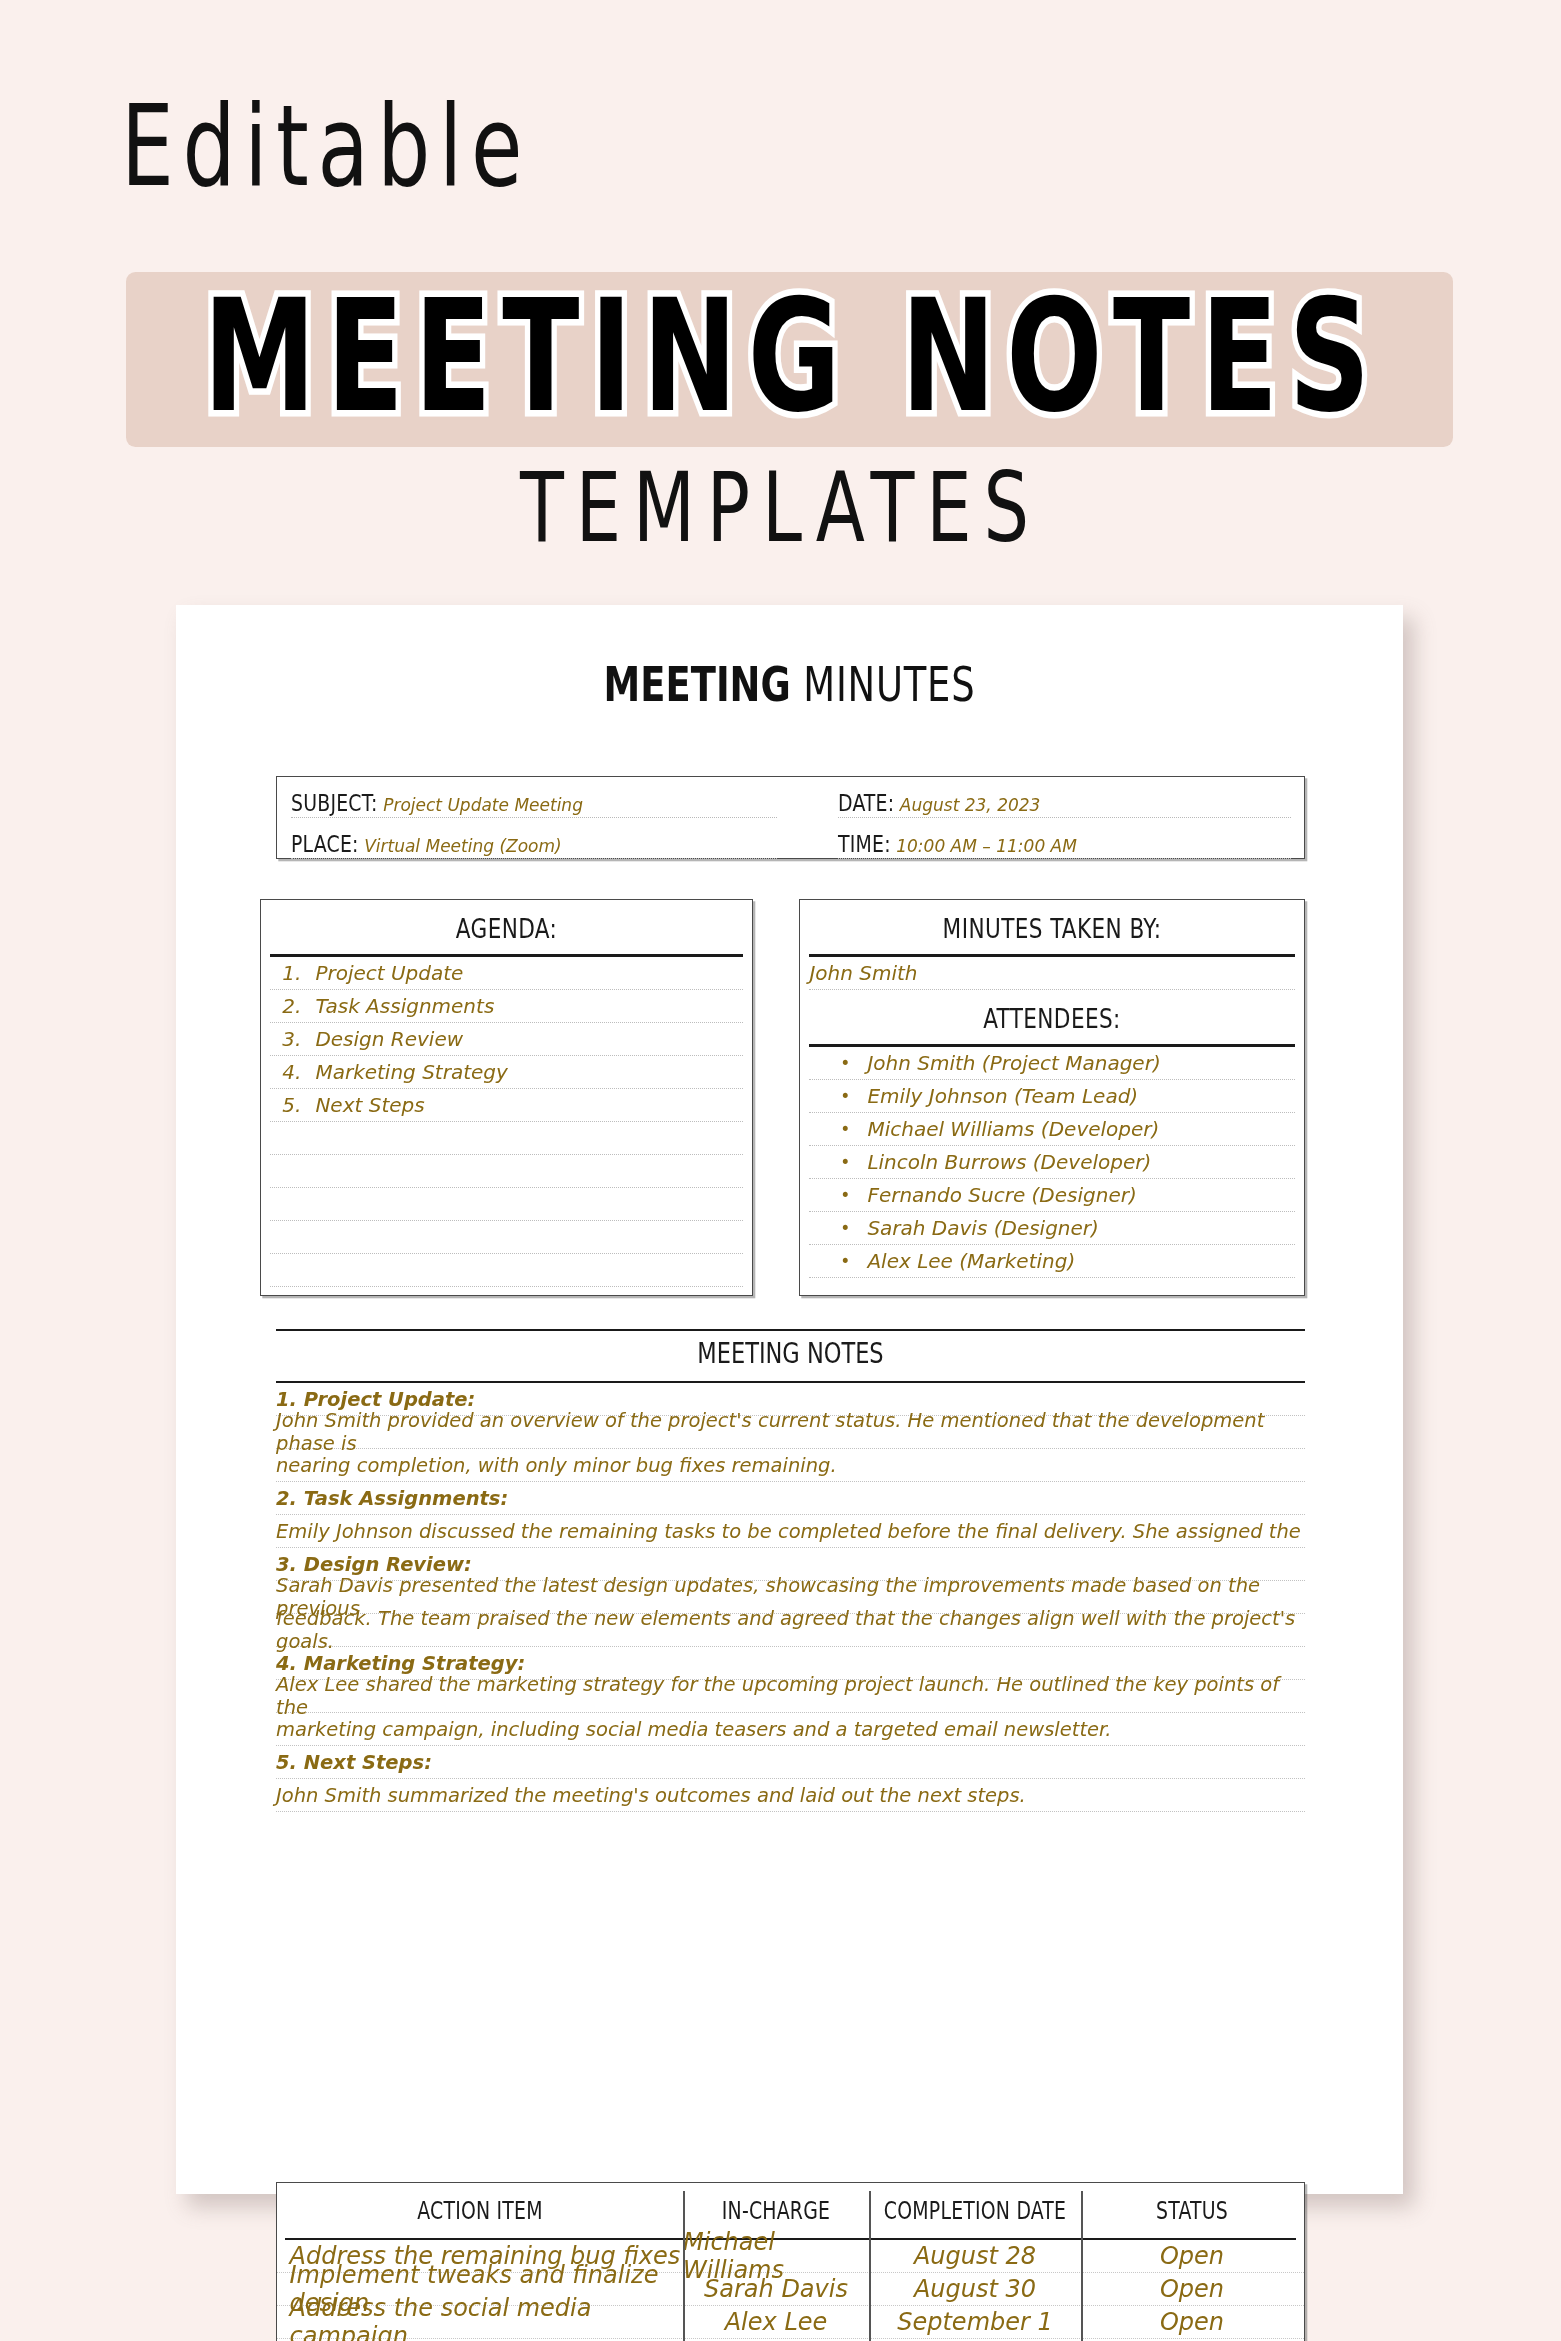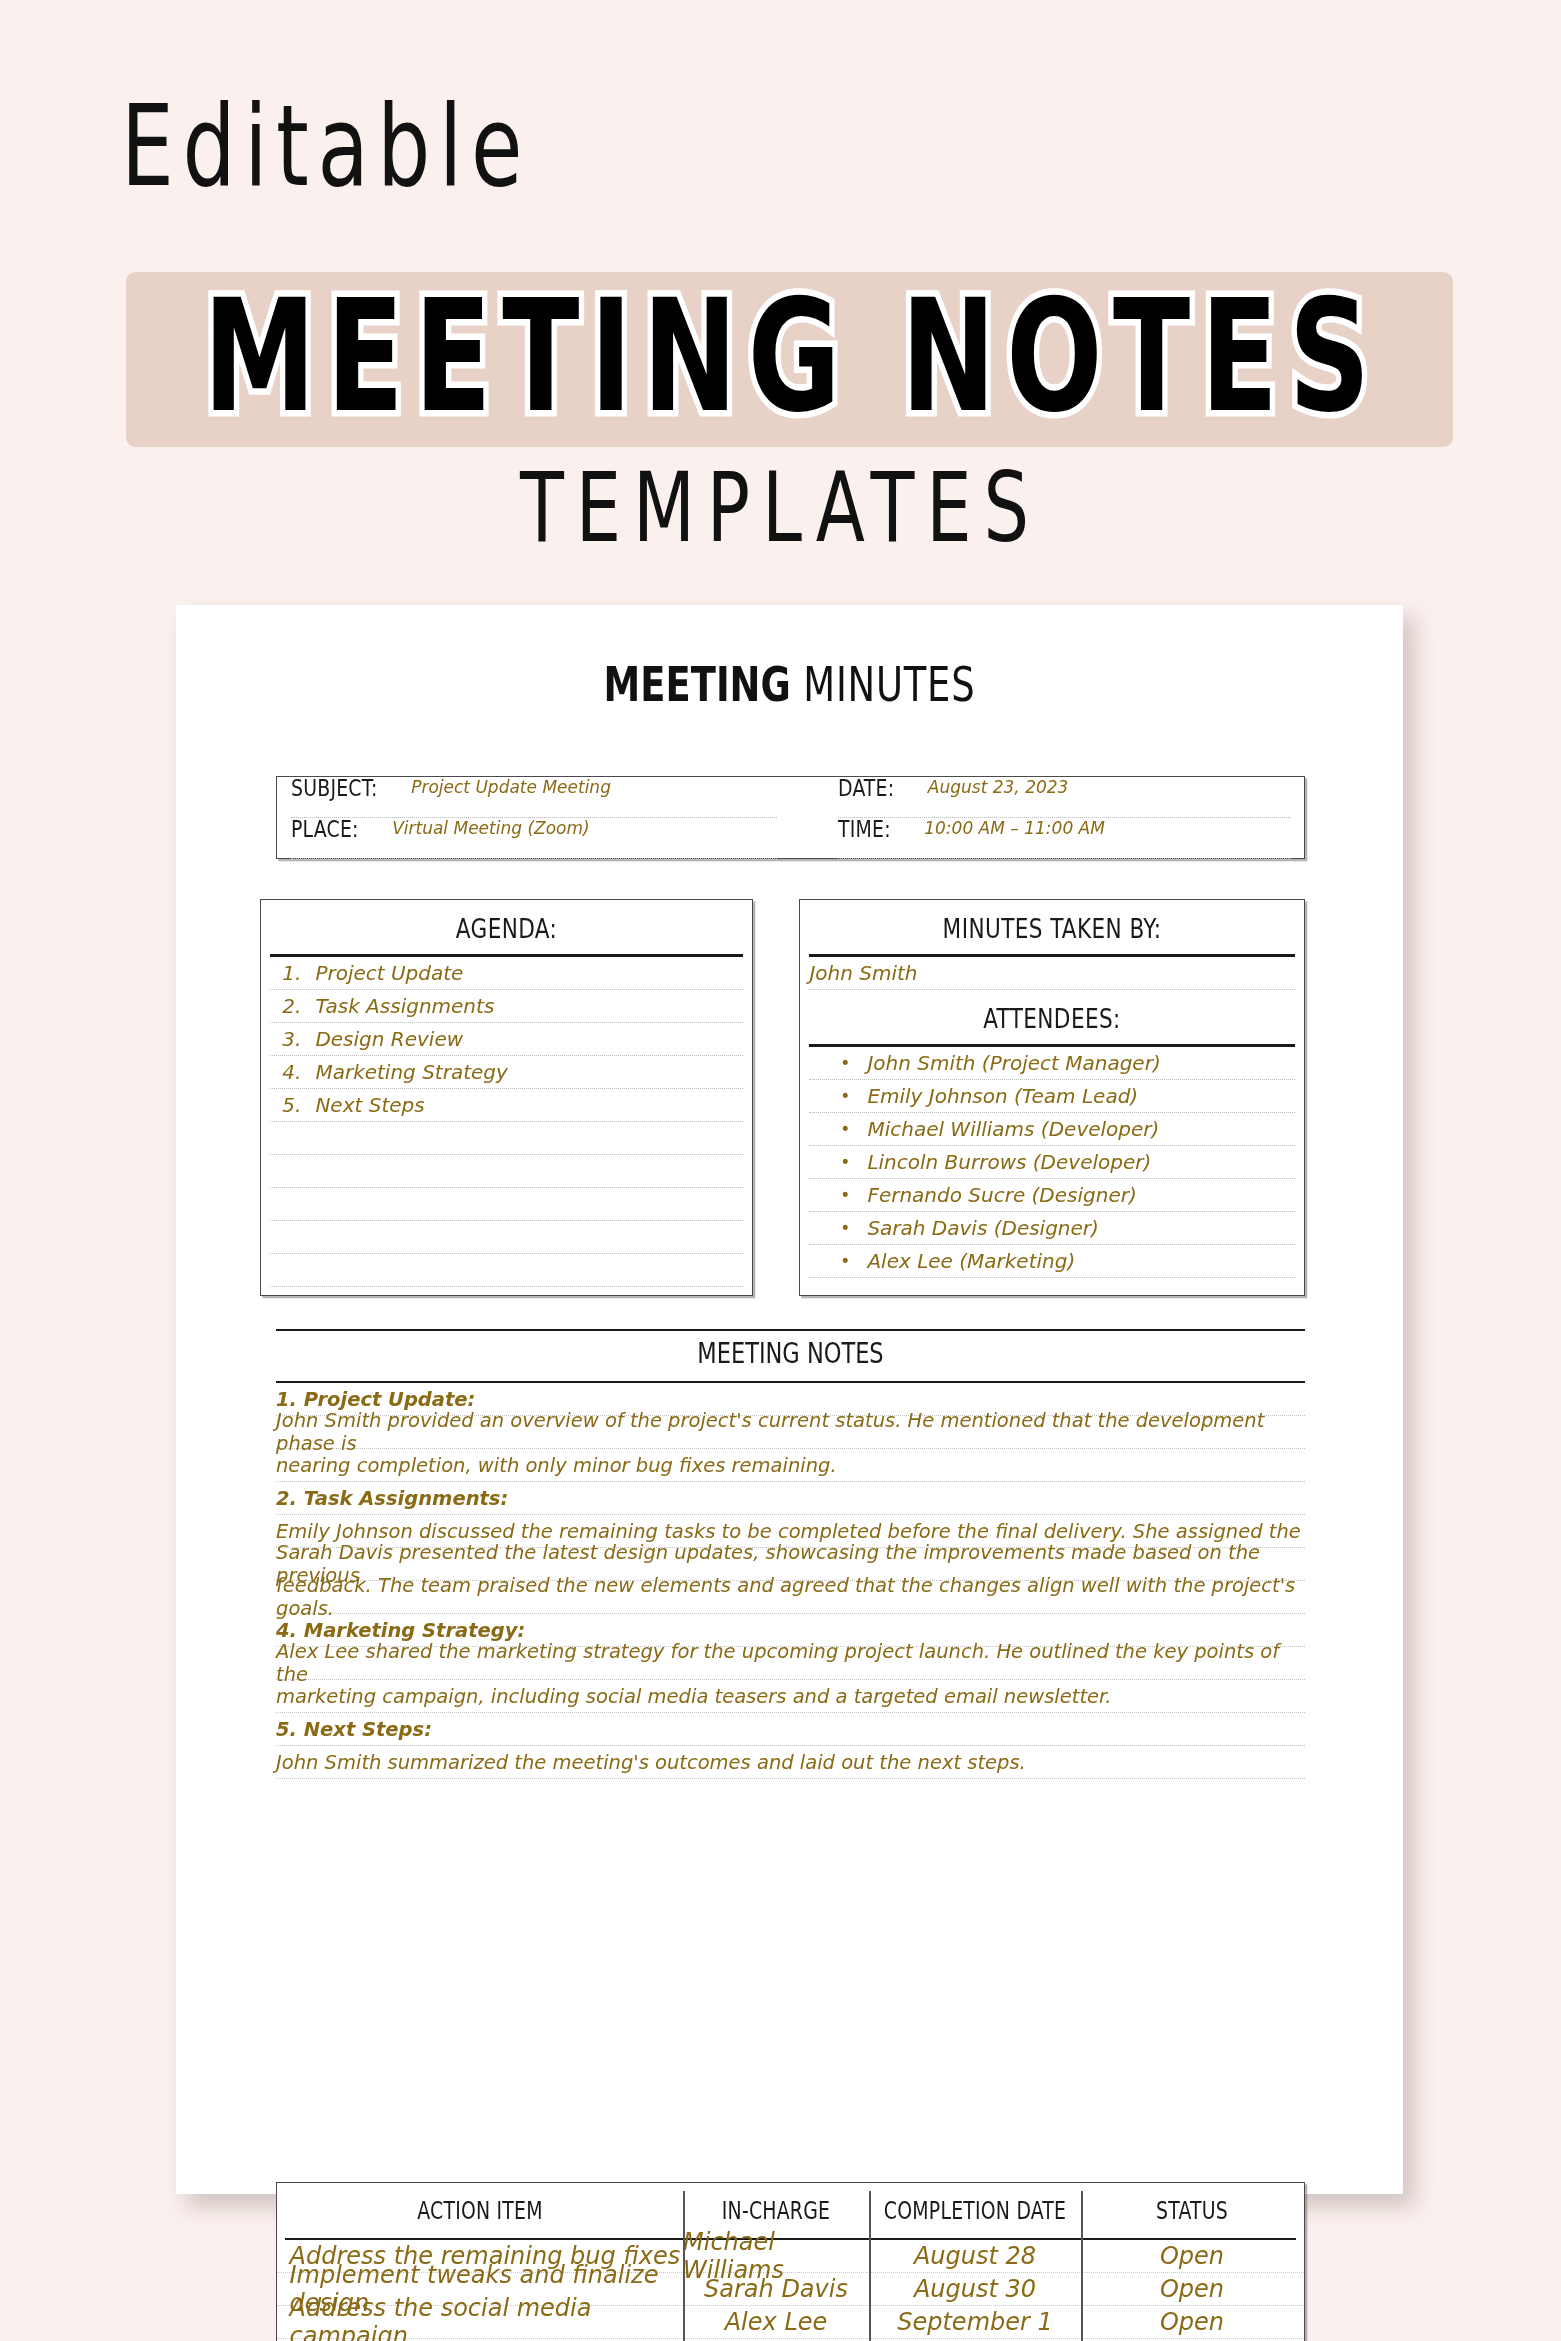--- a/index.html
+++ b/index.html
@@ -119,22 +119,22 @@
   #info-box {
     position:absolute;
     left:100px; top:171px;
     width:1029px; height:83px;
     padding:0;
   }
   #info-box .col { position:absolute; top:0; }
   #info-box .row {
     height:41px;
     display:flex;
+    align-items:flex-end;
     padding-bottom:2.3px;
-    gap:28px;
   }
   .row .lbl { font-size:21px; margin-right:5.5px; letter-spacing:0.2px;}
   .row .hand { font-size:17px; }
   #col-left  { left:14px; width:486px; }
   #col-right { left:561px; width:453px; }
 
   
   #agenda-box {
     position:absolute; left:84px; top:294px;
     width:493px; height:397px;
@@ -325,20 +325,21 @@
 
   <div id="notes-head-rule-top"></div>
   <div id="notes-title">MEETING NOTES</div>
   <div id="notes-head-rule-bot"></div>
   <div id="notes-body">
       <div class="nline hdr hand">1. Project Update:</div>
       <div class="nline hand">John Smith provided an overview of the project's current status. He mentioned that the development phase is</div>
       <div class="nline hand">nearing completion, with only minor bug fixes remaining.</div>
       <div class="nline hdr hand">2. Task Assignments:</div>
       <div class="nline hand">Emily Johnson discussed the remaining tasks to be completed before the final delivery. She assigned the</div>
+      <div class="nline hdr hand">3. Design Review:</div>
       <div class="nline hand">Sarah Davis presented the latest design updates, showcasing the improvements made based on the previous</div>
       <div class="nline hand">feedback. The team praised the new elements and agreed that the changes align well with the project's goals.</div>
       <div class="nline hdr hand">4. Marketing Strategy:</div>
       <div class="nline hand">Alex Lee shared the marketing strategy for the upcoming project launch. He outlined the key points of the</div>
       <div class="nline hand">marketing campaign, including social media teasers and a targeted email newsletter.</div>
       <div class="nline hdr hand">5. Next Steps:</div>
       <div class="nline hand">John Smith summarized the meeting's outcomes and laid out the next steps.</div>
     </div>
 
   <div id="action-table" class="frame">

